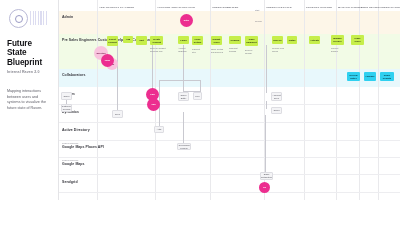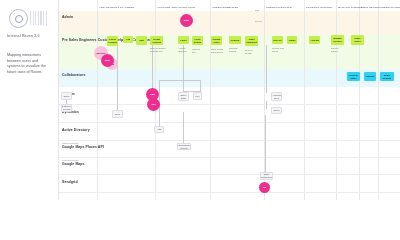--- a/index.html
+++ b/index.html
@@ -138,20 +138,21 @@
 
 <div id="board">
 
   <div id="title-panel">
     <div id="logo-wrap">
       <div id="logo-mark">
         <div id="logo-inner"></div>
       </div>
       <div id="logo-bars"></div>
     </div>
+    <div id="title-main">Future State Blueprint</div>
     <div id="title-sub">Internal Raven 2.0</div>
     <div id="title-body">Mapping interactions between users and systems to visualize the future state of Raven.</div>
   </div>
 
   <div id="canvas">
     <div id="bands-layer">
         <div class="band" style="top: 11px; height: 23px; background: rgb(253, 246, 232);"></div>
         <div class="band-label" style="top: 15px;">Admin</div>
         <div class="band" style="top: 34px; height: 35px; background: rgb(242, 251, 230);"></div>
         <div class="band-label" style="top: 38px;">Pre Sales Engineers Customer Helpdesk Consultant</div>

